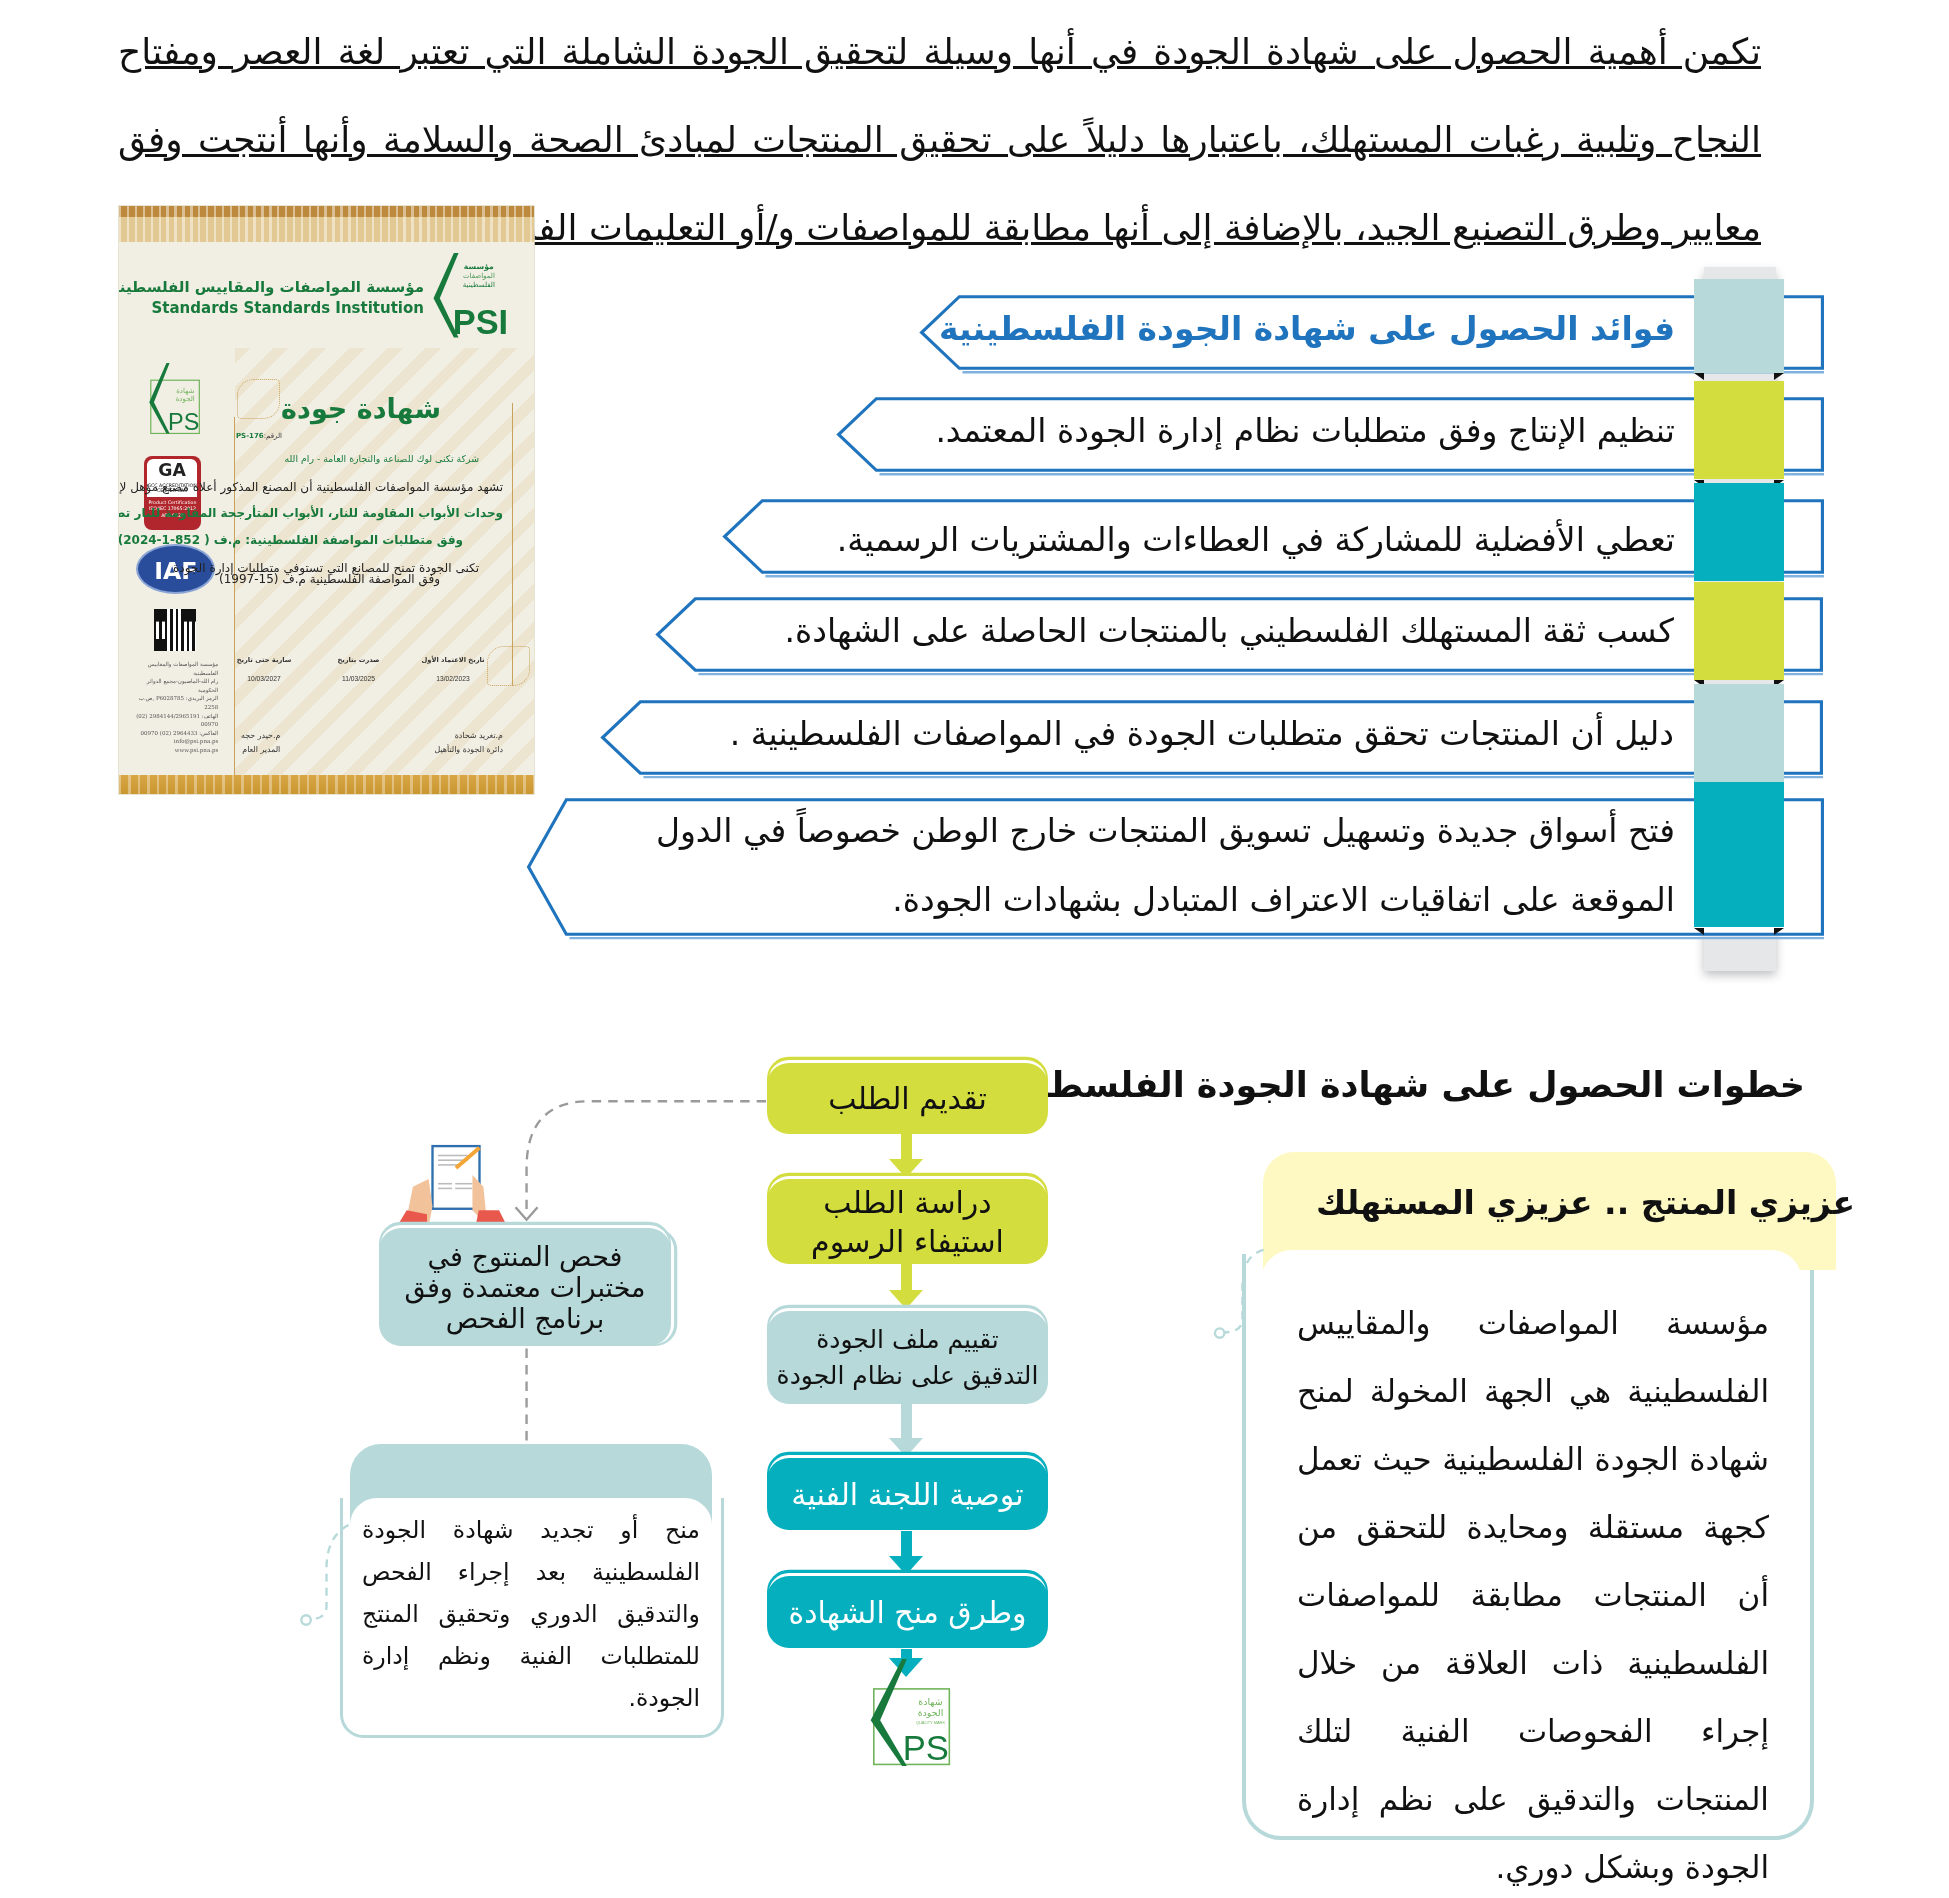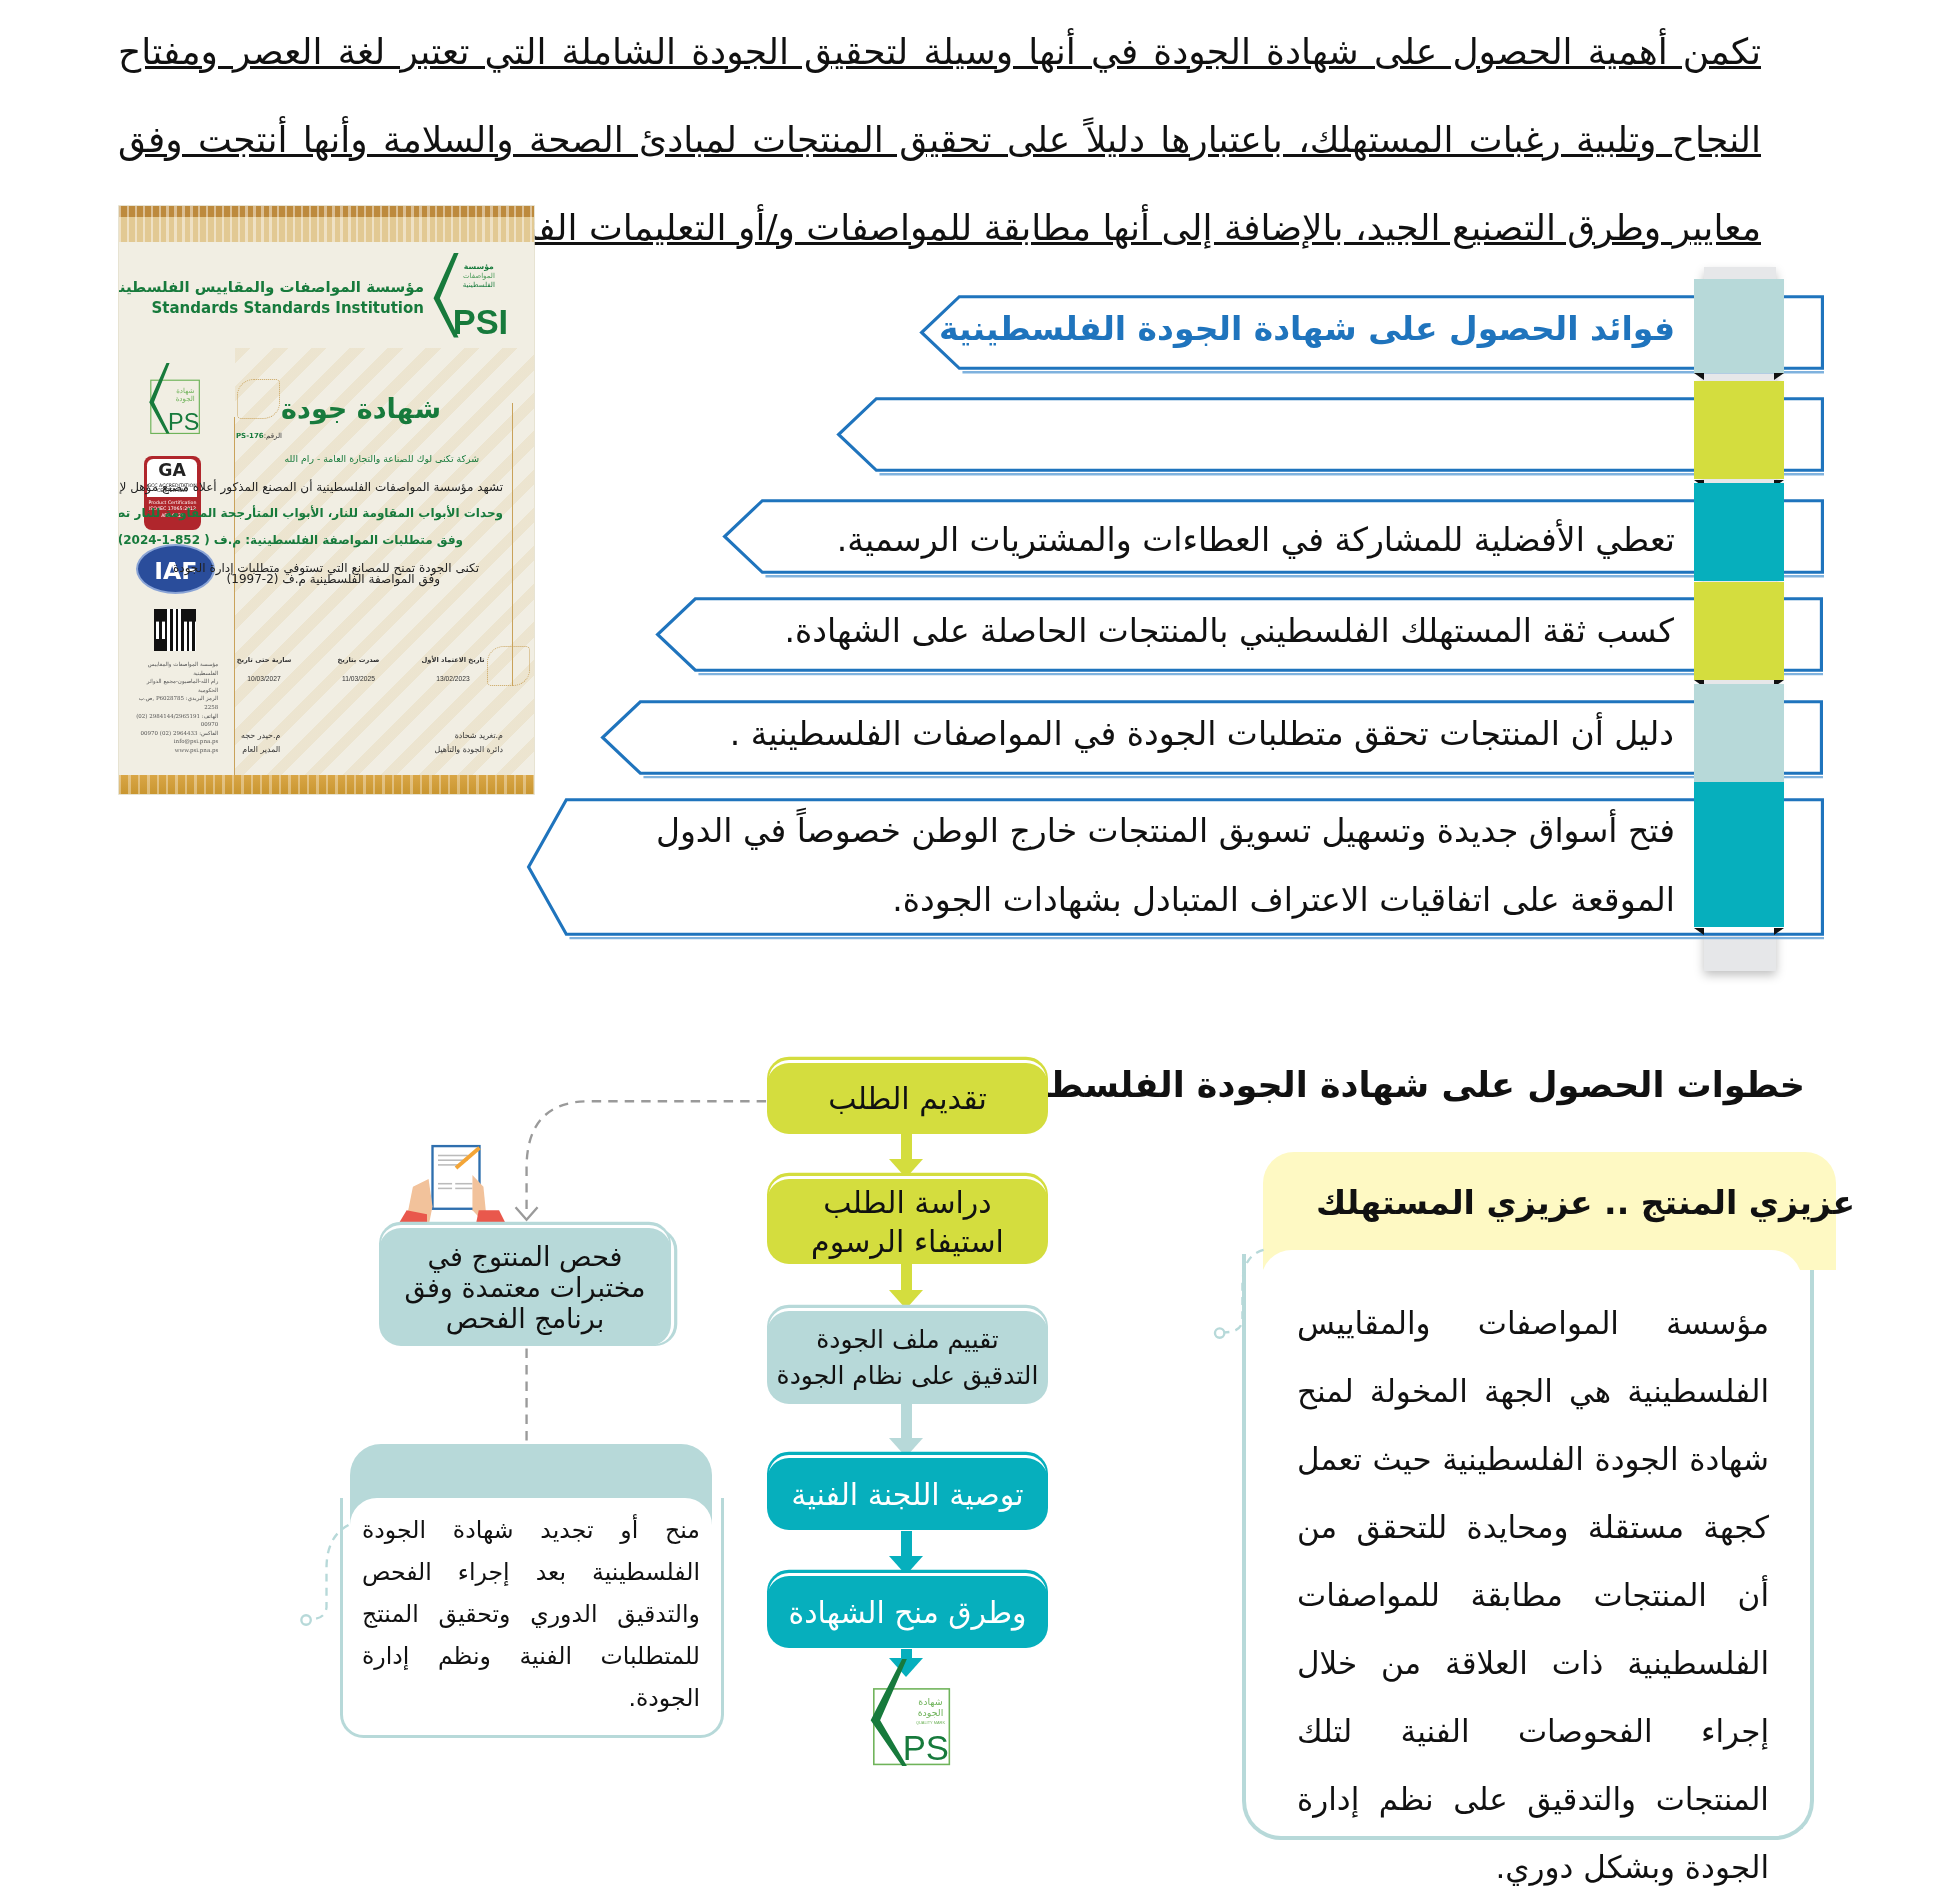--- a/index.html
+++ b/index.html
@@ -160,21 +160,21 @@
 
   <div class="cert-title">شهادة جودة</div>
   <div class="cert-num">
     <span>الرقم:</span><b>PS-176</b>
   </div>
   <div class="cert-company">شركة تكنى لوك للصناعة والتجارة العامة - رام الله</div>
   <div class="cert-line" style="right:31px; top:274px;">تشهد مؤسسة المواصفات الفلسطينية أن المصنع المذكور أعلاه مصنع مؤهل لإنتاج:</div>
   <div class="cert-line g" style="right:31px; top:300px;">وحدات الأبواب المقاومة للنار، الأبواب المتأرجحة المقاومة للنار تصنيف ساعة ونصف</div>
   <div class="cert-line g" style="right:71px; top:327px;">وفق متطلبات المواصفة الفلسطينية: م.ف ( 852-1-2024)</div>
   <div class="cert-line" style="right:55px; top:355px;">تكنى الجودة تمنح للمصانع التي تستوفي متطلبات إدارة الجودة</div>
-  <div class="cert-line" style="right:94px; top:366px;">وفق المواصفة الفلسطينية م.ف (2-1997)</div>
+  <div class="cert-line" style="right:94px; top:366px;">وفق المواصفة الفلسطينية م.ف (15-1997)</div>
 
   <div class="cert-dates">
     <div class="col">
       <div class="h">تاريخ الاعتماد الأول</div>
       <div class="v">13/02/2023</div>
     </div>
     <div class="col">
       <div class="h">صدرت بتاريخ</div>
       <div class="v">11/03/2025</div>
     </div>
@@ -204,20 +204,21 @@
         <path d="M1148,2 L50,2 L2,47.5 L50,93 L1148,93 Z" fill="#fff" stroke="#1f74bd" stroke-width="4"></path>
         <path d="M54,98 L1150,98" stroke="#7fb2de" stroke-width="3"></path>
       </svg>
       <div class="txt title" style="top: 13.8px; text-align: center;">فوائد الحصول على شهادة الجودة الفلسطينية</div>
     </div>
     <div class="benefit" style="left: 837px; top: 397px; width: 987px; height: 75px;">
       <svg width="987" height="75" viewBox="0 0 1255 95">
         <path d="M1253,2 L50,2 L2,47.5 L50,93 L1253,93 Z" fill="#fff" stroke="#1f74bd" stroke-width="4"></path>
         <path d="M54,98 L1255,98" stroke="#7fb2de" stroke-width="3"></path>
       </svg>
+      <div class="txt" style="top: 13.8px;">تنظيم الإنتاج وفق متطلبات نظام إدارة الجودة المعتمد.</div>
     </div>
     <div class="benefit" style="left: 723px; top: 499px; width: 1101px; height: 75px;">
       <svg width="1101" height="75" viewBox="0 0 1400 95">
         <path d="M1398,2 L50,2 L2,47.5 L50,93 L1398,93 Z" fill="#fff" stroke="#1f74bd" stroke-width="4"></path>
         <path d="M54,98 L1400,98" stroke="#7fb2de" stroke-width="3"></path>
       </svg>
       <div class="txt" style="top: 21px; margin-left: 16px;">تعطي الأفضلية للمشاركة في العطاءات والمشتريات الرسمية.</div>
     </div>
     <div class="benefit" style="left: 656px; top: 597px; width: 1167px; height: 75px;">
       <svg width="1167" height="75" viewBox="0 0 1485 95">

